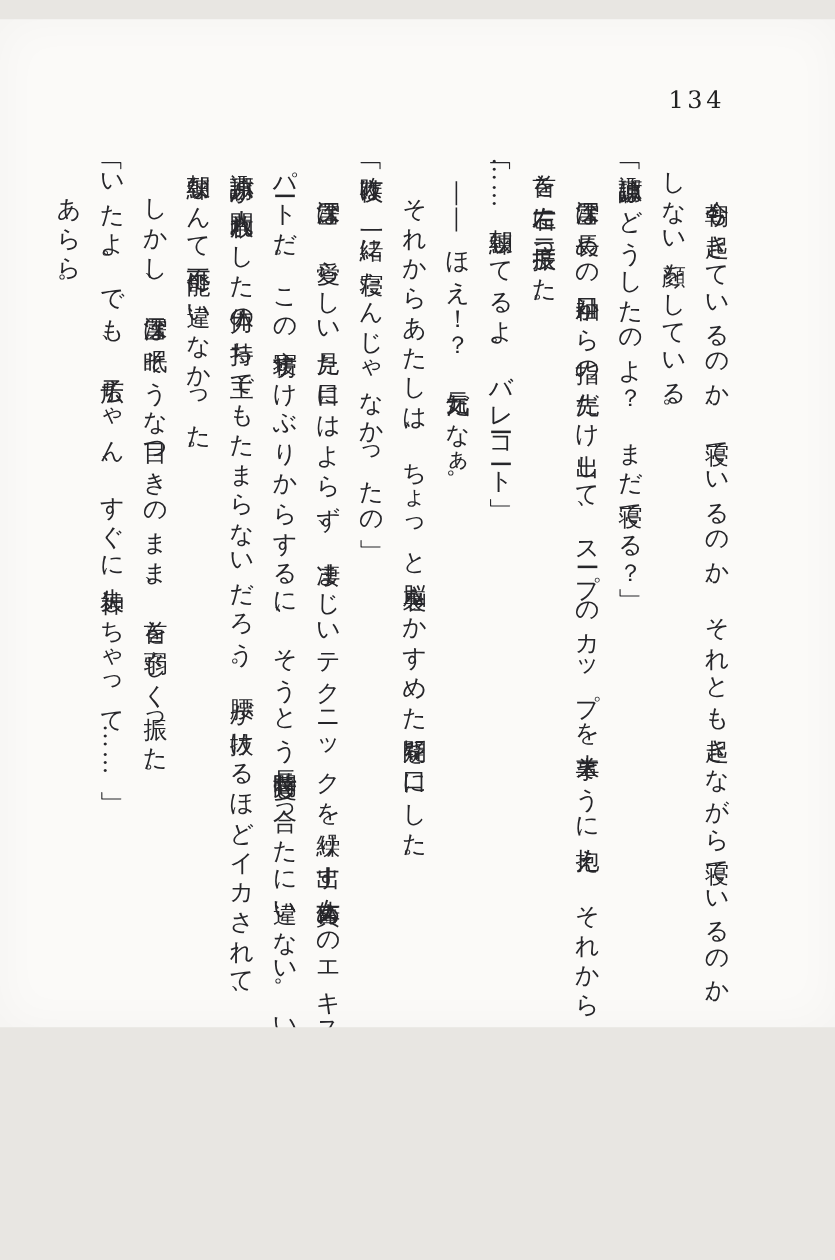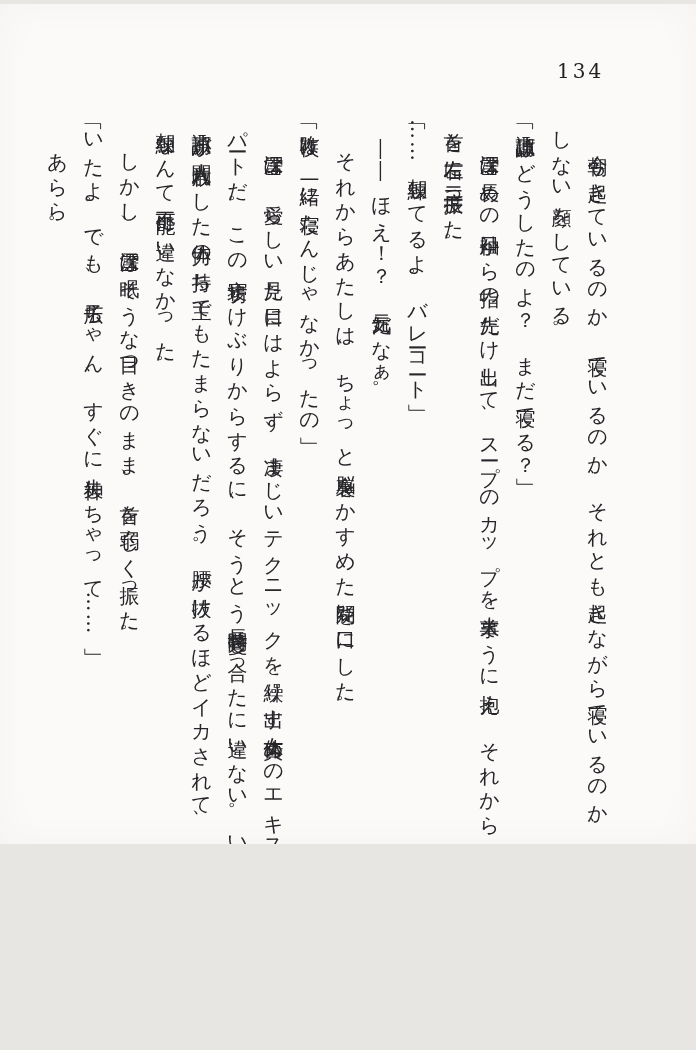--- a/index.html
+++ b/index.html
@@ -4,21 +4,21 @@
 <style>
   html, body {
     margin: 0;
     padding: 0;
     background: #e8e6e2;
   }
   .page {
     position: relative;
     width: 696px;
     height: 840px;
-    margin: 4px auto;
+    margin: 16px auto;
     background: #fbfaf8;
     overflow: hidden;
     font-family: "DejaVu Serif", "Liberation Serif", serif;
     color: #26262a;
     box-shadow: inset 0 0 40px rgba(0,0,0,0.03);
   }
   .page-number {
     position: absolute;
     top: 55px;
     left: 557px;

